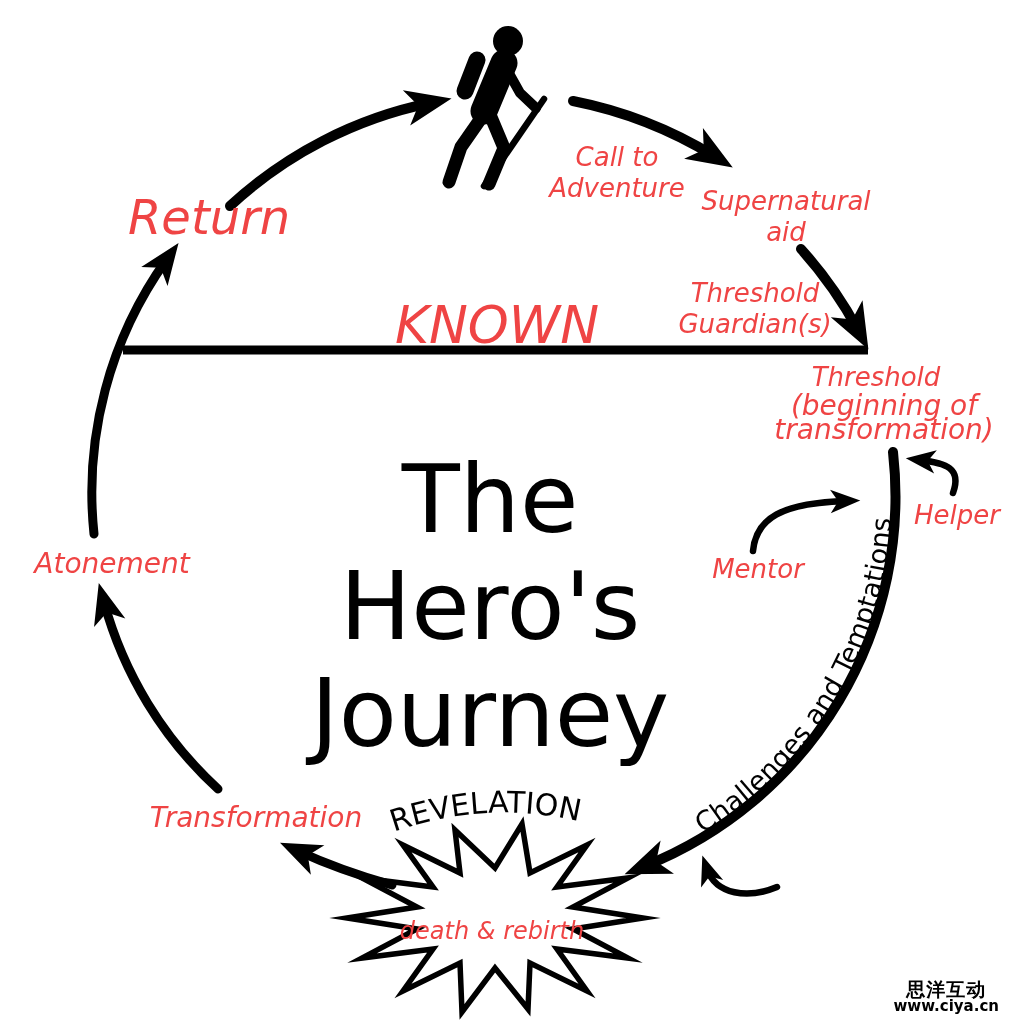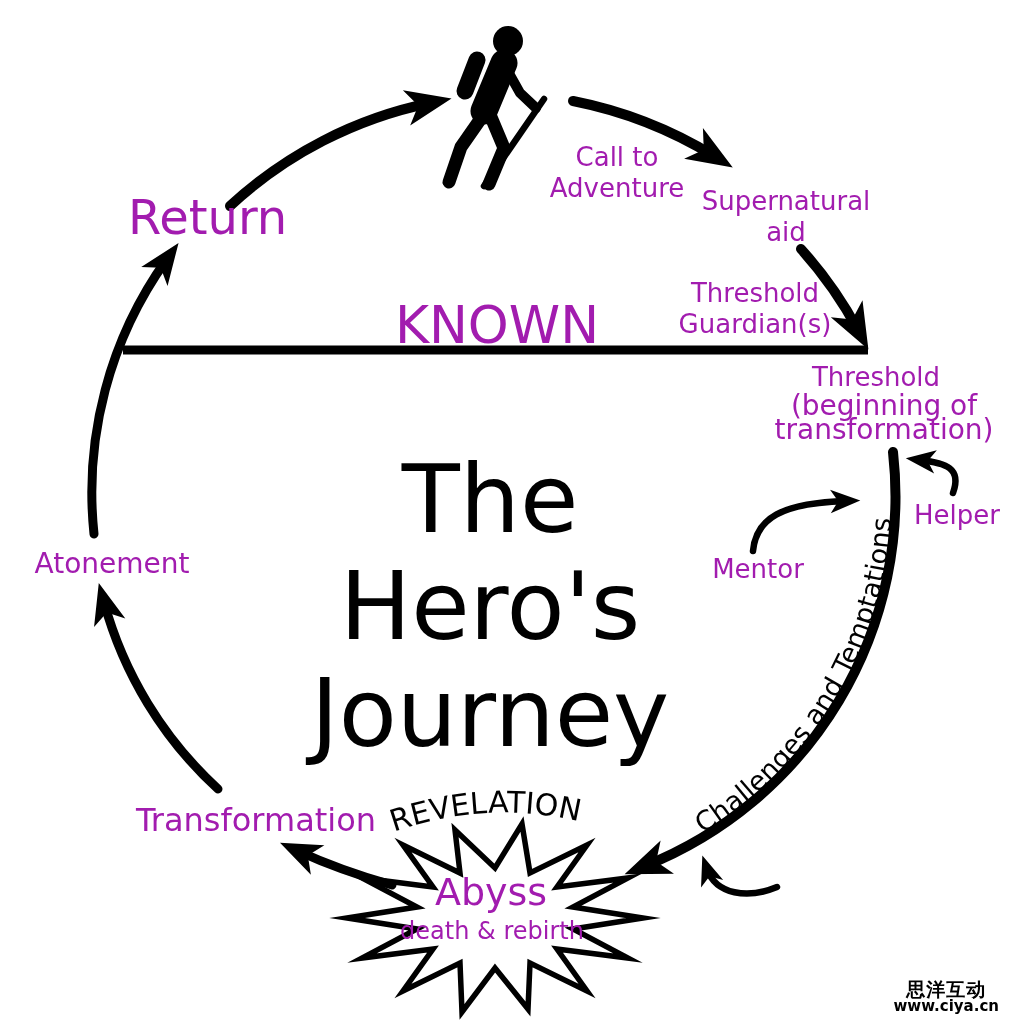--- a/index.html
+++ b/index.html
@@ -2,37 +2,37 @@
 <html><head>
 <meta charset="utf-8">
 <style>
   html,body{margin:0;padding:0;background:#fff;}
   #stage{
     position:relative;width:1019px;height:1024px;background:#ffffff;
     font-family:"DejaVu Sans","Liberation Sans",sans-serif;color:#000;overflow:hidden;
   }
   #diagram-svg{position:absolute;left:0;top:0;width:1019px;height:1024px;}
   .label{
-    position:absolute;color:#a21caf;white-space:pre-line;text-align:center;
-    transform:translateX(-50%);line-height:1.2;
+    position:absolute;color:#ef4444;white-space:pre-line;text-align:center;
+    transform:translateX(-50%);line-height:1.2;font-style:italic;
   }
   .lab-return{left:128px;top:193px;font-size:48px;transform:none;text-align:right;line-height:1.0;}
   .lab-return-note{left:223px;top:280px;font-size:24px;line-height:28px;}
   .lab-known{left:497px;top:291px;font-size:52px;line-height:1.0;margin-top:8px;}
   .lab-unknown{left:508px;top:353px;font-size:52px;line-height:1.0;}
   .lab-call{left:617px;top:142px;font-size:26px;line-height:31px;}
   .lab-aid{left:786px;top:186px;font-size:26px;line-height:31px;}
   .lab-guardians{left:755px;top:278px;font-size:26px;line-height:31px;}
   .lab-threshold{left:876px;top:363px;font-size:26px;line-height:1.1;}
   .lab-threshold-note{left:876px;top:394px;font-size:28px;line-height:24px;margin-left:8px;}
   .lab-helper-upper{left:957px;top:500px;font-size:26px;}
   .lab-mentor{left:758px;top:554px;font-size:26px;}
   .lab-helper-lower{left:806px;top:854px;font-size:26px;}
   .lab-atonement{left:112px;top:547px;font-size:28px;}
-  .lab-transformation{left:256px;top:801px;font-size:32px;}
+  .lab-transformation{left:256px;top:801px;font-size:28px;}
   .lab-abyss{left:491px;top:873px;font-size:38px;line-height:1.0;}
   .lab-abyss-note{left:492px;top:919px;font-size:24px;line-height:1.0;}
   .title{
     position:absolute;left:490px;top:446px;transform:translateX(-50%);
     font-size:95px;line-height:107px;text-align:center;white-space:nowrap;
   }
   .watermark{
     position:absolute;right:20px;bottom:10px;text-align:center;font-weight:bold;
     line-height:1.0;
     text-shadow:-1px -1px 0 #fff,1px -1px 0 #fff,-1px 1px 0 #fff,1px 1px 0 #fff,0 1px 0 #fff,0 -1px 0 #fff,1px 0 0 #fff,-1px 0 0 #fff;
@@ -108,21 +108,20 @@
   <div class="label lab-guardians">Threshold
 Guardian(s)</div>
   <div class="label lab-threshold">Threshold</div>
   <div class="label lab-threshold-note">(beginning of
 transformation)</div>
   <div class="label lab-helper-upper">Helper</div>
   <div class="label lab-mentor">Mentor</div>
   <div class="label lab-helper-lower"></div>
   <div class="label lab-atonement">Atonement</div>
   <div class="label lab-transformation">Transformation</div>
-  <div class="label lab-abyss">Abyss</div>
   <div class="label lab-abyss-note">death &amp; rebirth</div>
 
   <div class="watermark">
     <div class="wm-brand">思洋互动</div>
     <div class="wm-site">www.ciya.cn</div>
   </div>
 
 </div>
 
 </body></html>

